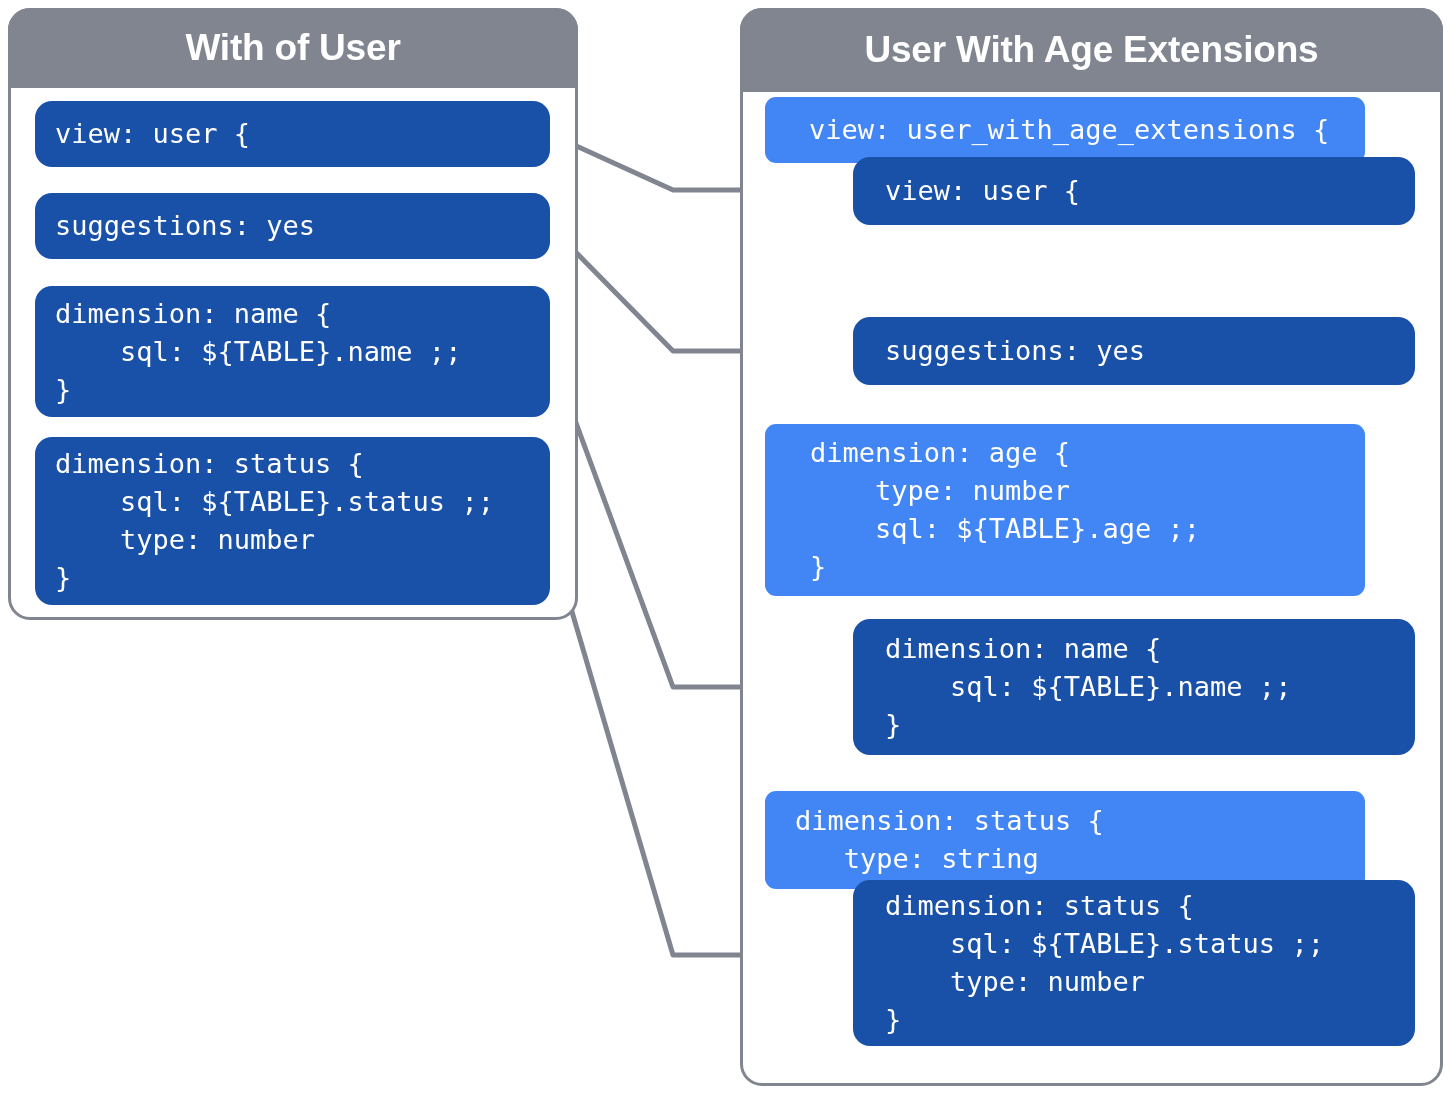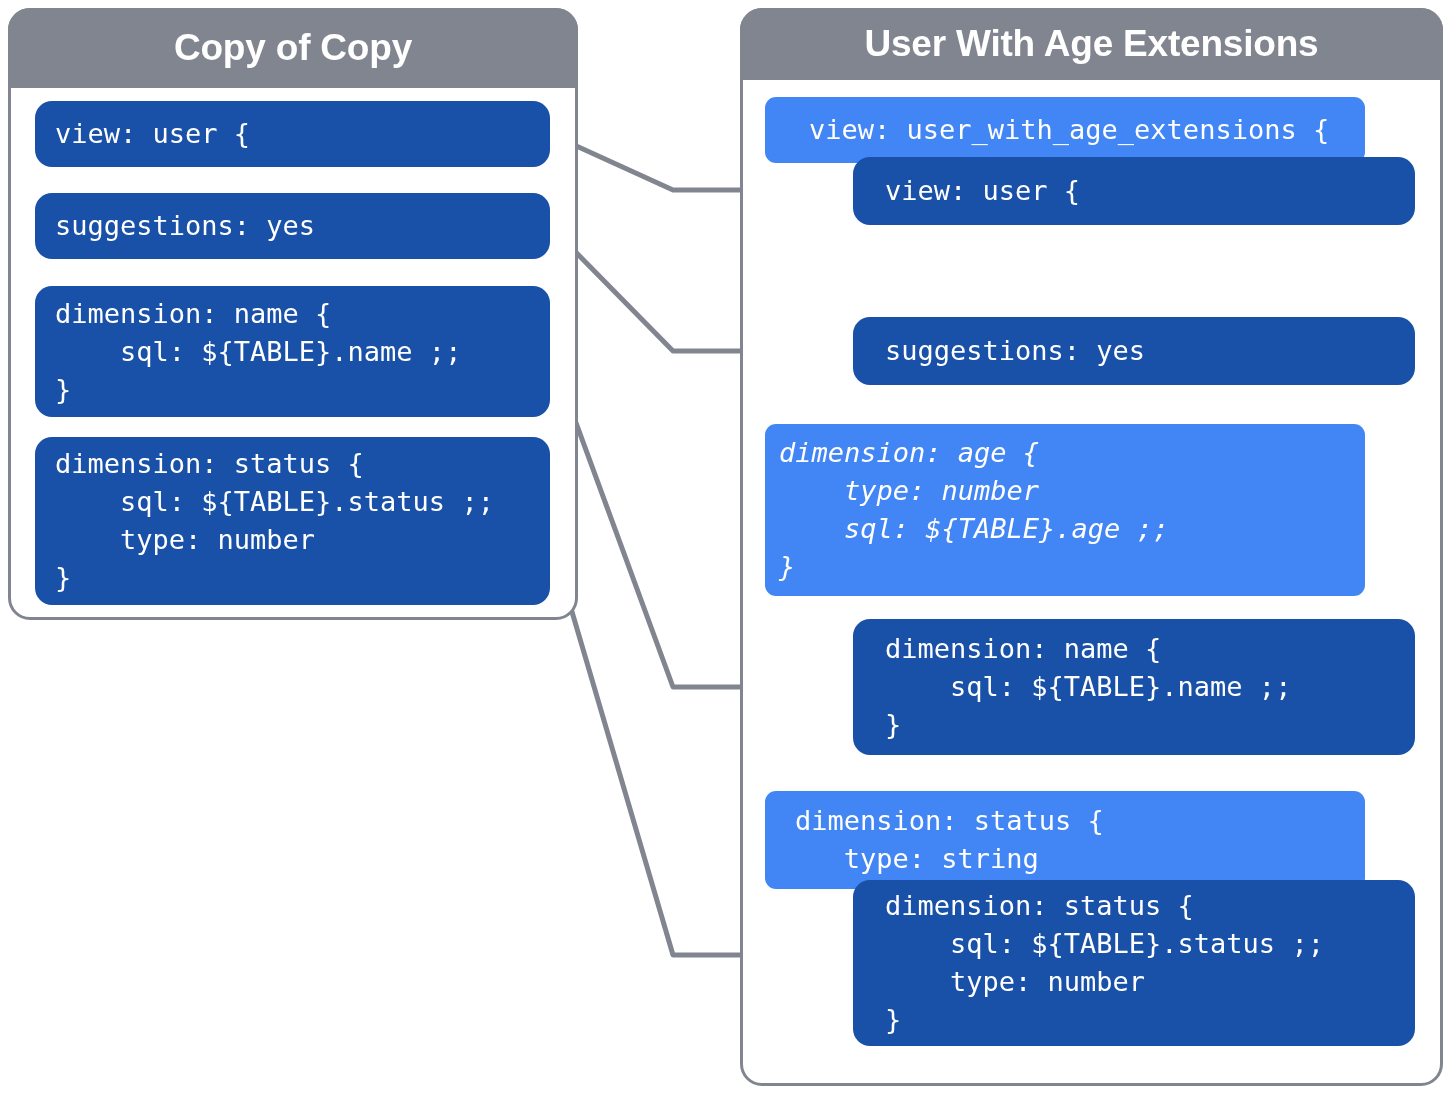--- a/index.html
+++ b/index.html
@@ -45,21 +45,21 @@
     display: flex;
     align-items: center;
     justify-content: center;
     font-family: "Liberation Sans", sans-serif;
   }
 
   #panel-left  { left: 8px;   top: 8px;  width: 570px;  height: 612px; }
   #panel-left .panel-header  { width: 570px; height: 80px; }
 
   #panel-right { left: 740px; top: 8px;  width: 703px;  height: 1078px; }
-  #panel-right .panel-header { width: 703px; height: 72px; }
+  #panel-right .panel-header { width: 703px; height: 84px; }
 
   
   .code-box {
     position: absolute;
     box-sizing: border-box;
     border-radius: 11px;
     font-family: "DejaVu Sans Mono", "Liberation Mono", monospace;
     font-size: 27px;
     line-height: 38px;
     color: #ffffff;
@@ -95,21 +95,21 @@
     <polyline points="550,134 673,190 843,190" fill="none" stroke="#80858f" stroke-width="5" stroke-linejoin="round" stroke-linecap="butt" marker-end="url(#arrowhead)"></polyline>
 
     <polyline points="550,226 673,351 843,351" fill="none" stroke="#80858f" stroke-width="5" stroke-linejoin="round" stroke-linecap="butt" marker-end="url(#arrowhead)"></polyline>
 
     <polyline points="550,352 673,687 843,687" fill="none" stroke="#80858f" stroke-width="5" stroke-linejoin="round" stroke-linecap="butt" marker-end="url(#arrowhead)"></polyline>
 
     <polyline points="550,537 673,955 843,955" fill="none" stroke="#80858f" stroke-width="5" stroke-linejoin="round" stroke-linecap="butt" marker-end="url(#arrowhead)"></polyline>
   </svg>
 
   <div class="panel" id="panel-left">
-    <div class="panel-header">Copy of Copy</div>
+    <div class="panel-header">With of User</div>
   </div>
 
   <div class="code-box dark" style="left:35px; top:101px; width:515px; height:66px;">view: user {</div>
 
   <div class="code-box dark" style="left:35px; top:193px; width:515px; height:66px;">suggestions: yes</div>
 
   <div class="code-box dark" style="left:35px; top:286px; width:515px; height:131px;">dimension: name {
     sql: ${TABLE}.name ;;
 }</div>
 
@@ -122,21 +122,21 @@
     <div class="panel-header">User With Age Extensions</div>
   </div>
 
   <div class="code-box light" style="left:765px; top:97px; width:600px; height:66px; padding-left:44px;">view: user_with_age_extensions {</div>
 
   <div class="code-box dark" style="left:853px; top:157px; width:562px; height:68px; padding-left:32px;">view: user {</div>
 
 
   <div class="code-box dark" style="left:853px; top:317px; width:562px; height:68px; padding-left:32px;">suggestions: yes</div>
 
-  <div class="code-box light" style="left:765px; top:424px; width:600px; height:172px; padding-left:14px;font-style:italic;">dimension: age {
+  <div class="code-box light" style="left:765px; top:424px; width:600px; height:172px; padding-left:45px;">dimension: age {
     type: number
     sql: ${TABLE}.age ;;
 }</div>
 
   <div class="code-box dark" style="left:853px; top:619px; width:562px; height:136px; padding-left:32px;">dimension: name {
     sql: ${TABLE}.name ;;
 }</div>
 
   <div class="code-box light" style="left:765px; top:791px; width:600px; height:98px; padding-left:30px;">dimension: status {
    type: string</div>

